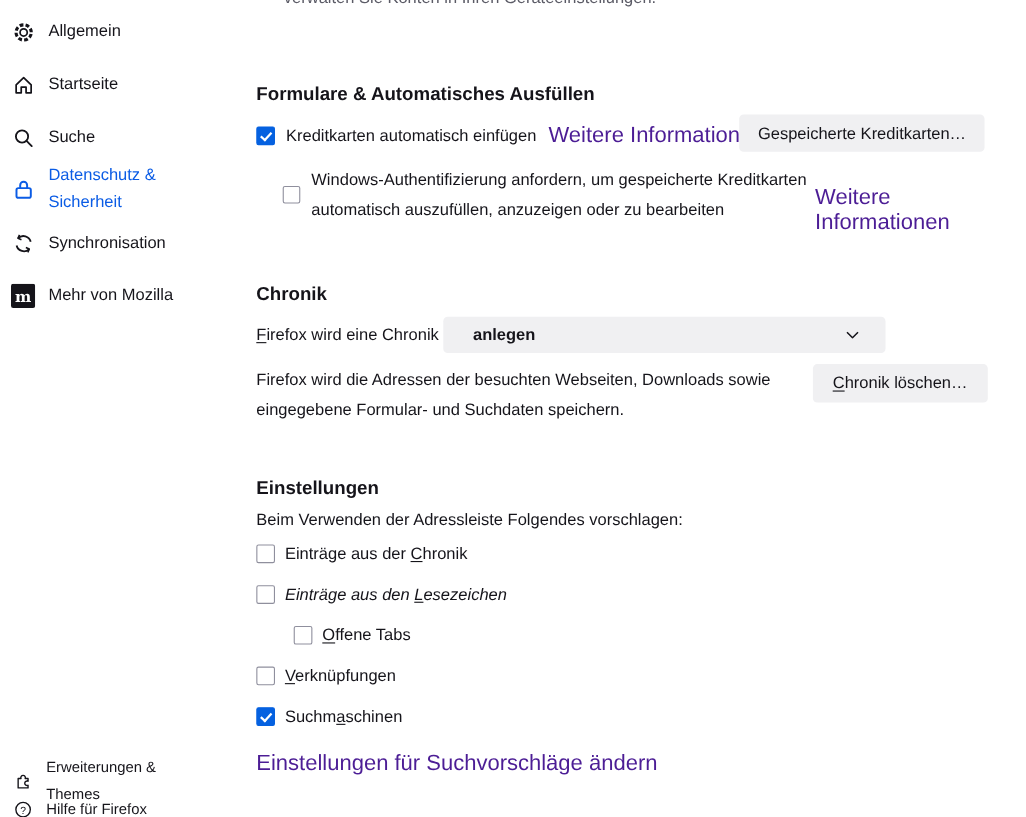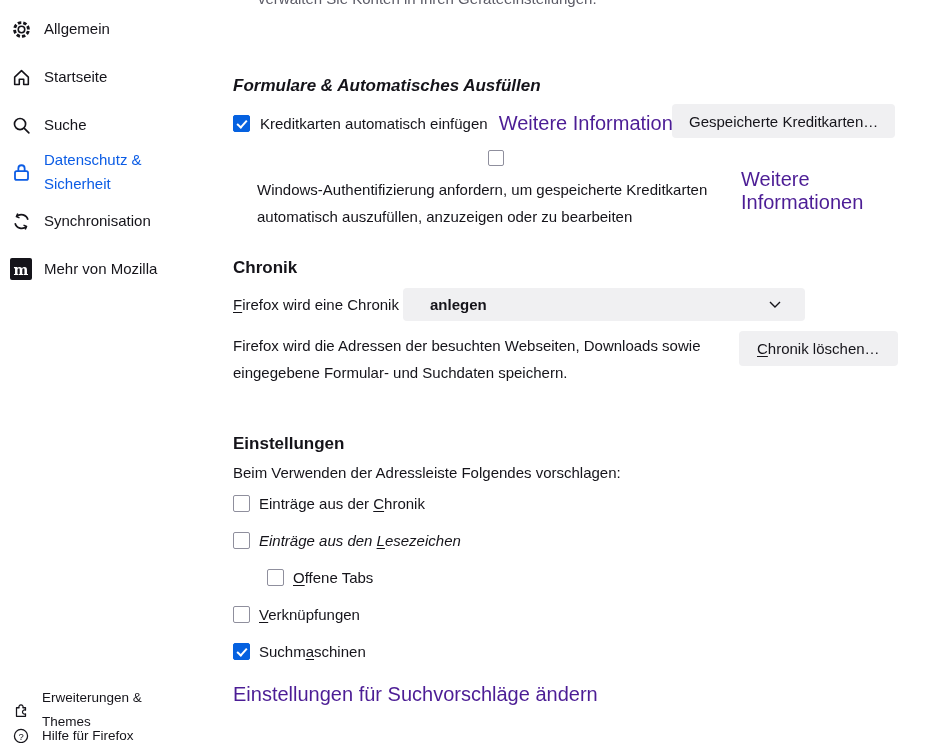--- a/index.html
+++ b/index.html
@@ -160,31 +160,31 @@
         </svg>
       </span>
       <span class="nav-label">Hilfe für Firefox</span>
     </div>
   </nav>
 
   <main>
 
     <div class="top-note">verwalten Sie Konten in Ihren Geräteeinstellungen.</div>
 
-    <h2 class="section-heading" style="left:233px; top:76px;font-style:italic;">Formulare &amp; Automatisches Ausfüllen</h2>
+    <h2 class="section-heading" style="left:233px; top:76px;">Formulare &amp; Automatisches Ausfüllen</h2>
 
     <div class="row" style="left:233px; top:112px; gap:10px;">
       <span class="cb checked"></span>
       <span class="lbl">Kreditkarten automatisch einfügen</span>
       <span class="link" style="margin-left:1px;">Weitere Informationen</span>
     </div>
 
     <button class="btn" style="left:672px; top:104px; height:34px; padding:0 17px;">Gespeicherte Kreditkarten…</button>
 
-    <div class="row" style="left:257px; top:150px; gap:10px;flex-direction:column;">
+    <div class="row" style="left:257px; top:150px; gap:10px;">
       <span class="cb cb-sm"></span>
       <span class="lbl" style="width:478px; line-height:27px;">Windows-Authentifizierung anfordern, um gespeicherte Kreditkarten automatisch auszufüllen, anzuzeigen oder zu bearbeiten</span>
     </div>
 
     <span class="link" style="position:absolute; left:741px; top:168px;">Weitere Informationen</span>
 
     <h2 class="section-heading" style="left:233px; top:258px;">Chronik</h2>
 
     <div class="lbl" style="position:absolute; left:233px; top:296px;"><span class="ak">F</span><span>irefox wird eine Chronik</span></div>
 

